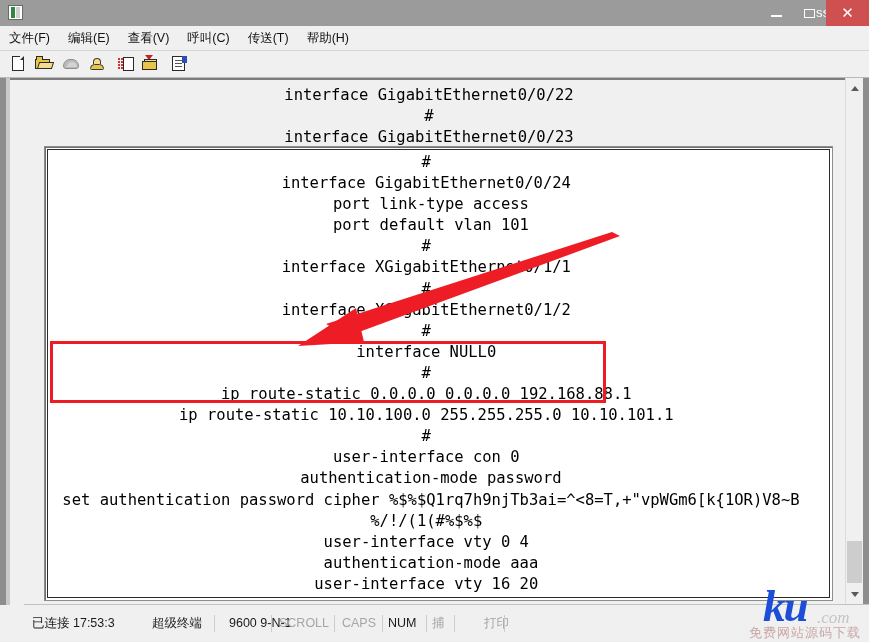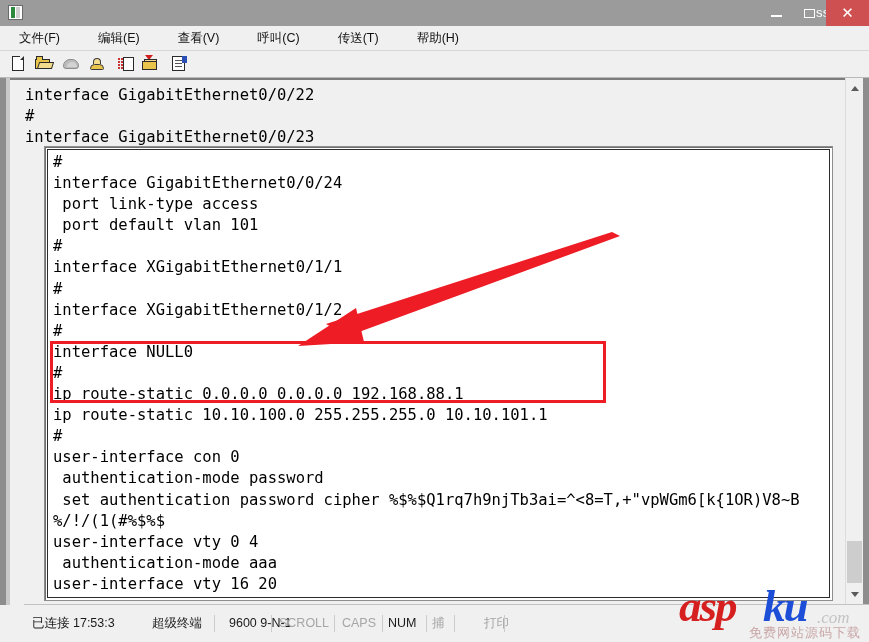--- a/index.html
+++ b/index.html
@@ -41,21 +41,21 @@
   .btn-min .gl{position:absolute;left:11px;top:15px;width:11px;height:2px;background:#ffffff;}
   .btn-max .gl{position:absolute;left:11px;top:9px;width:11px;height:9px;border:1.5px solid #ffffff;box-sizing:border-box;}
   .btn-close .gl{position:absolute;left:0;top:0;width:43px;height:26px;line-height:26px;text-align:center;color:#fff;font-size:15px;font-family:"DejaVu Sans",sans-serif;}
 
   
   .menubar{
     position:absolute;left:0;top:26px;width:869px;height:24px;
     background:#f0f0f0;border-bottom:1px solid #d6d6d6;
   }
   .menubar .mi{
-    float:left;height:24px;line-height:24px;padding:0 19px;
+    float:left;height:24px;line-height:24px;padding:0 9px;
     font-size:12.5px;color:#111;cursor:default;
   }
 
   
   .toolbar{
     position:absolute;left:0;top:51px;width:869px;height:26px;
     background:#f0f0f0;border-bottom:1px solid #b9b9b9;
   }
   .tool{position:absolute;top:4px;width:18px;height:18px;cursor:default;}
 
@@ -85,20 +85,21 @@
   .ic-recv .ar{position:absolute;left:4px;top:0px;width:0;height:0;border-left:4px solid transparent;border-right:4px solid transparent;border-top:5px solid #d01f1f;}
   
   .ic-prop{position:absolute;left:2px;top:1px;width:13px;height:15px;background:#fff;border:1px solid #2a2a2a;box-sizing:border-box;}
   .ic-prop .ln{position:absolute;left:2px;width:7px;height:1px;background:#555;}
   .ic-prop .corner{position:absolute;right:-3px;top:-1px;width:5px;height:7px;background:#2b4fb5;}
 
   
   .client{
     position:absolute;left:0;top:78px;width:869px;height:527px;
     background:#f0f0f0;
+    text-align:center;
   }
   .client .edge-l{position:absolute;left:0;top:0;width:6px;height:527px;background:#8d8d8d;}
   .client .edge-l2{position:absolute;left:6px;top:0;width:4px;height:527px;background:#c9c9c9;}
   .client .edge-r{position:absolute;right:0;top:0;width:6px;height:527px;background:#8d8d8d;}
   .client .topline{position:absolute;left:10px;top:0;width:853px;height:2px;background:#7d7d7d;}
 
   
   .outer-text{
     position:absolute;left:11px;top:3px;width:822px;height:64px;
     background:#f0f0f0;
@@ -325,19 +326,18 @@
       <div class="sb-cell" style="left:364px;">NUM</div>
       <div class="sb-sep" style="left:402px;"></div>
       <div class="sb-cell dim" style="left:408px;">捕</div>
       <div class="sb-sep" style="left:430px;"></div>
       <div class="sb-cell dim" style="left:460px;">打印</div>
       <div class="sb-sep" style="left:480px;"></div>
     </div>
   </div>
 
   <div class="watermark">
-    <div class="wm-asp">asp</div>
     <div class="wm-ku">ku</div>
     <div class="wm-com">.com</div>
     <div class="wm-cn">免费网站源码下载站</div>
   </div>
 
 </div>
 
 </body></html>

